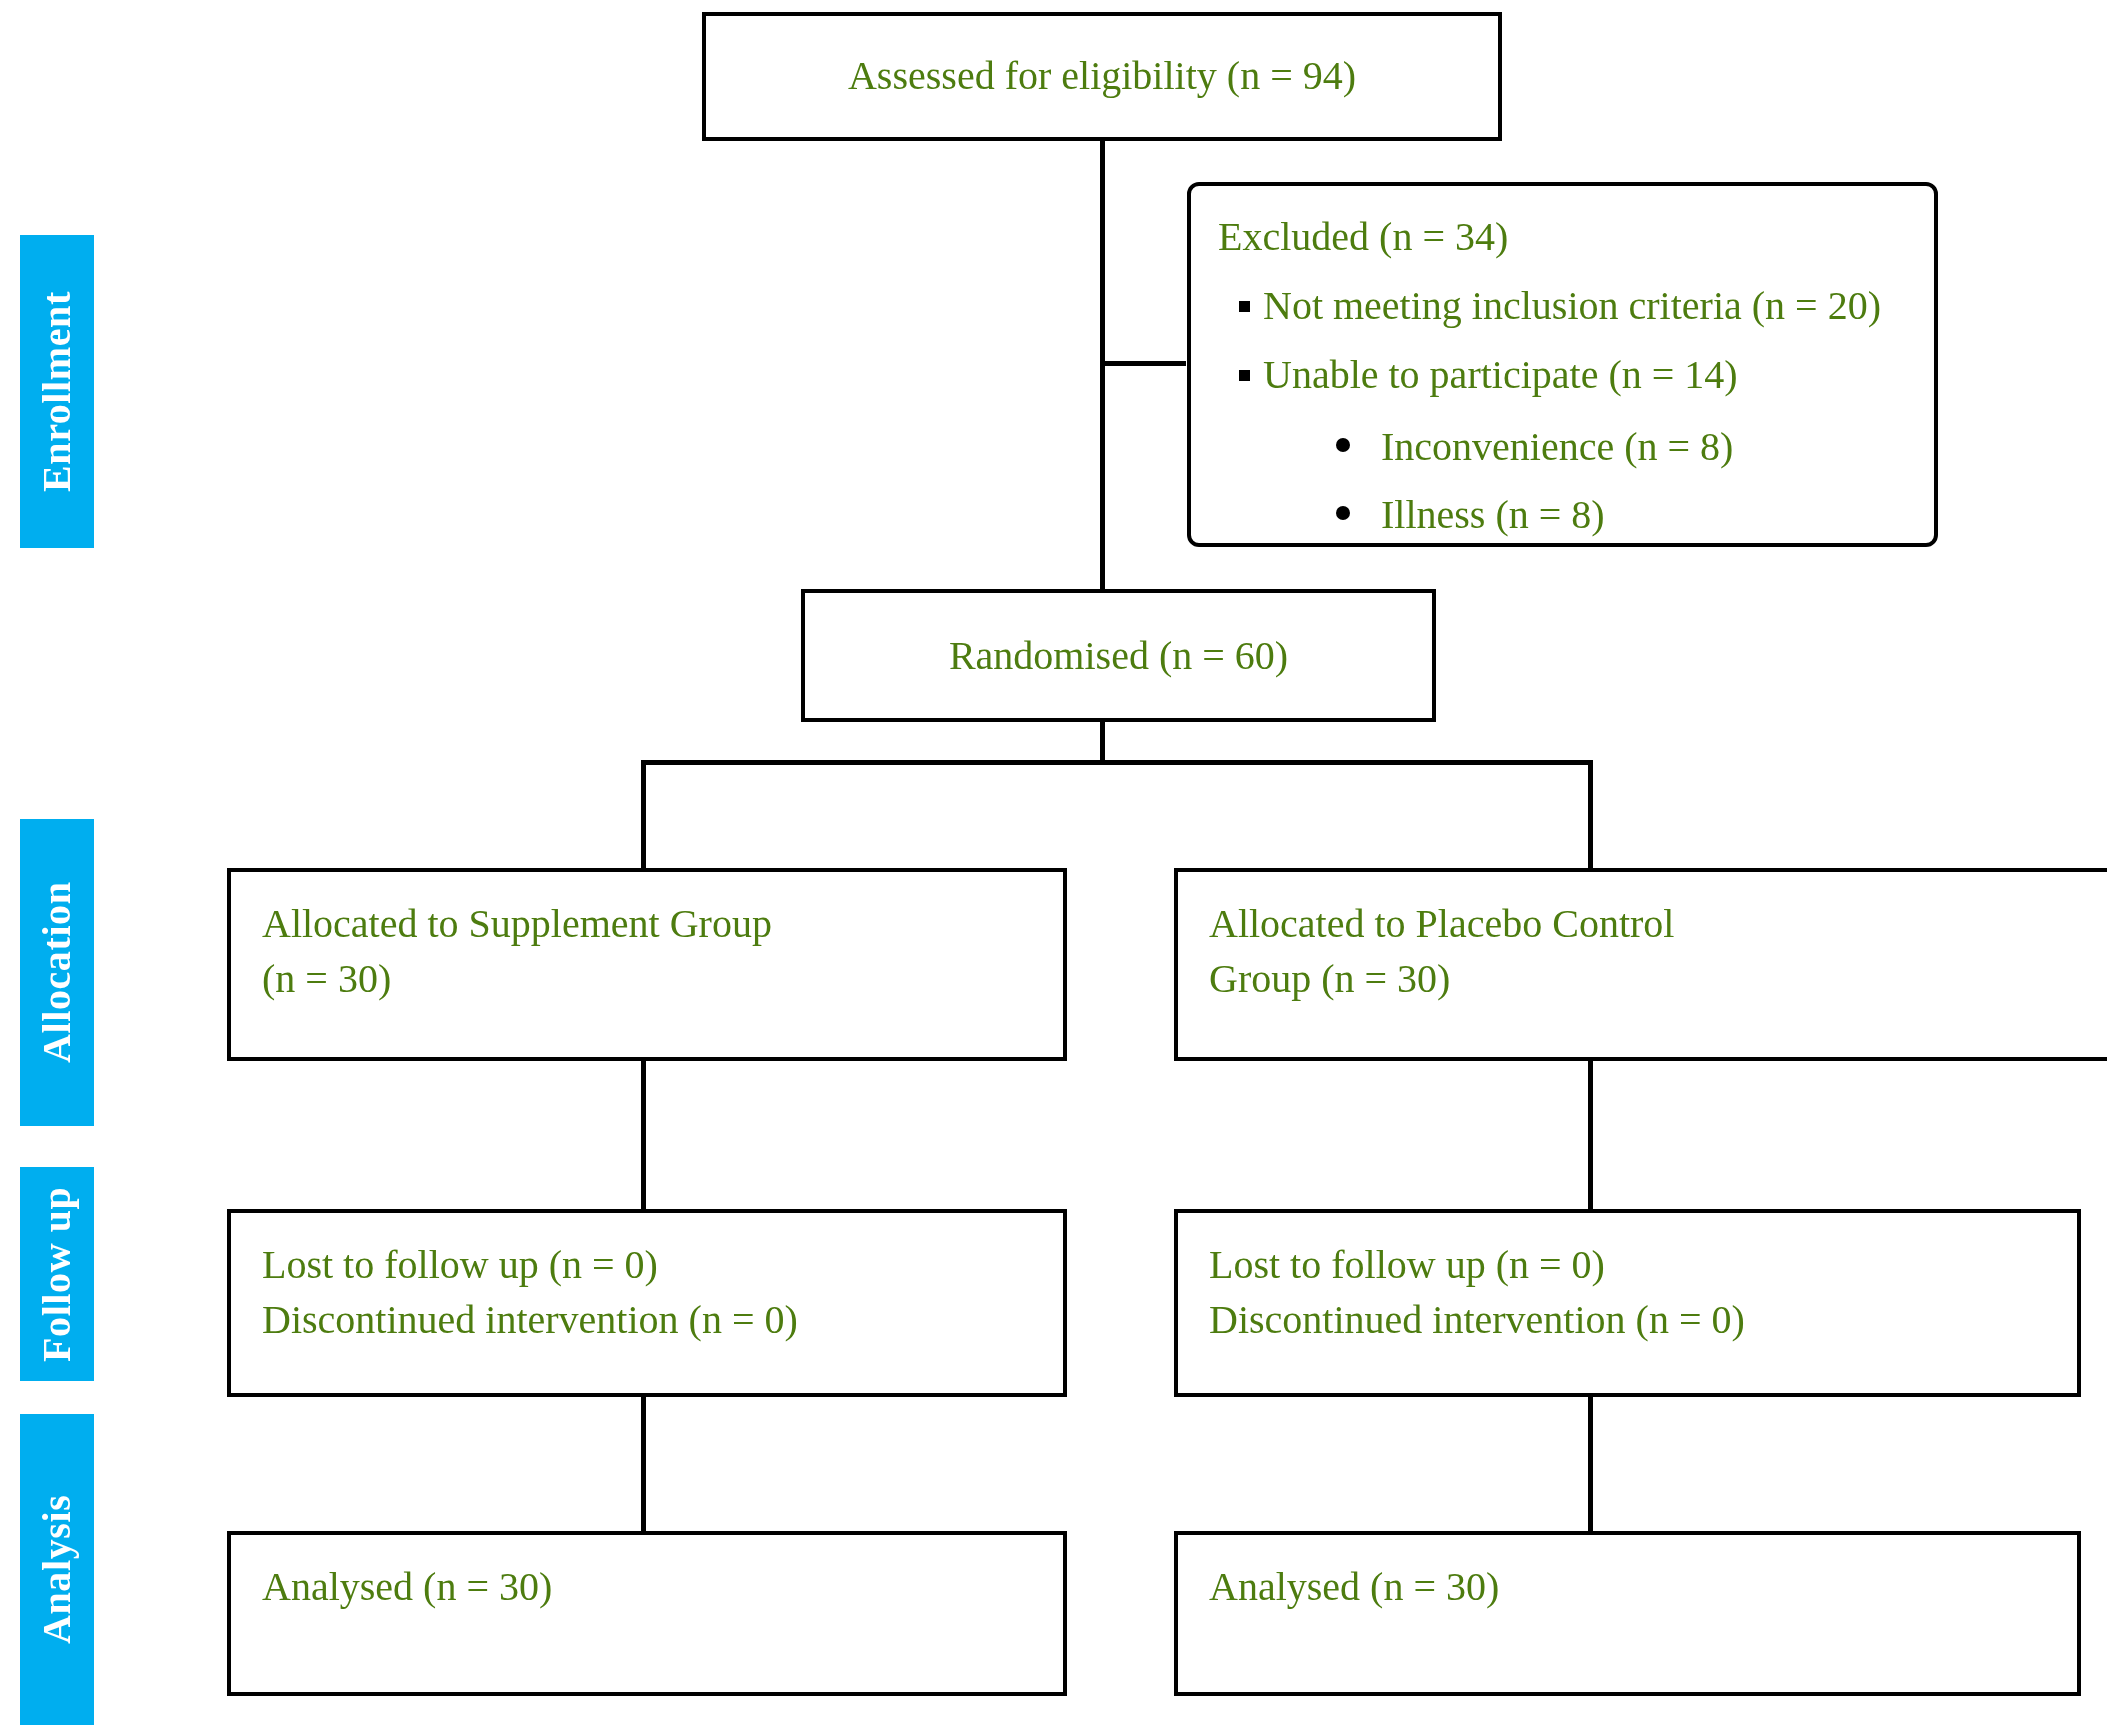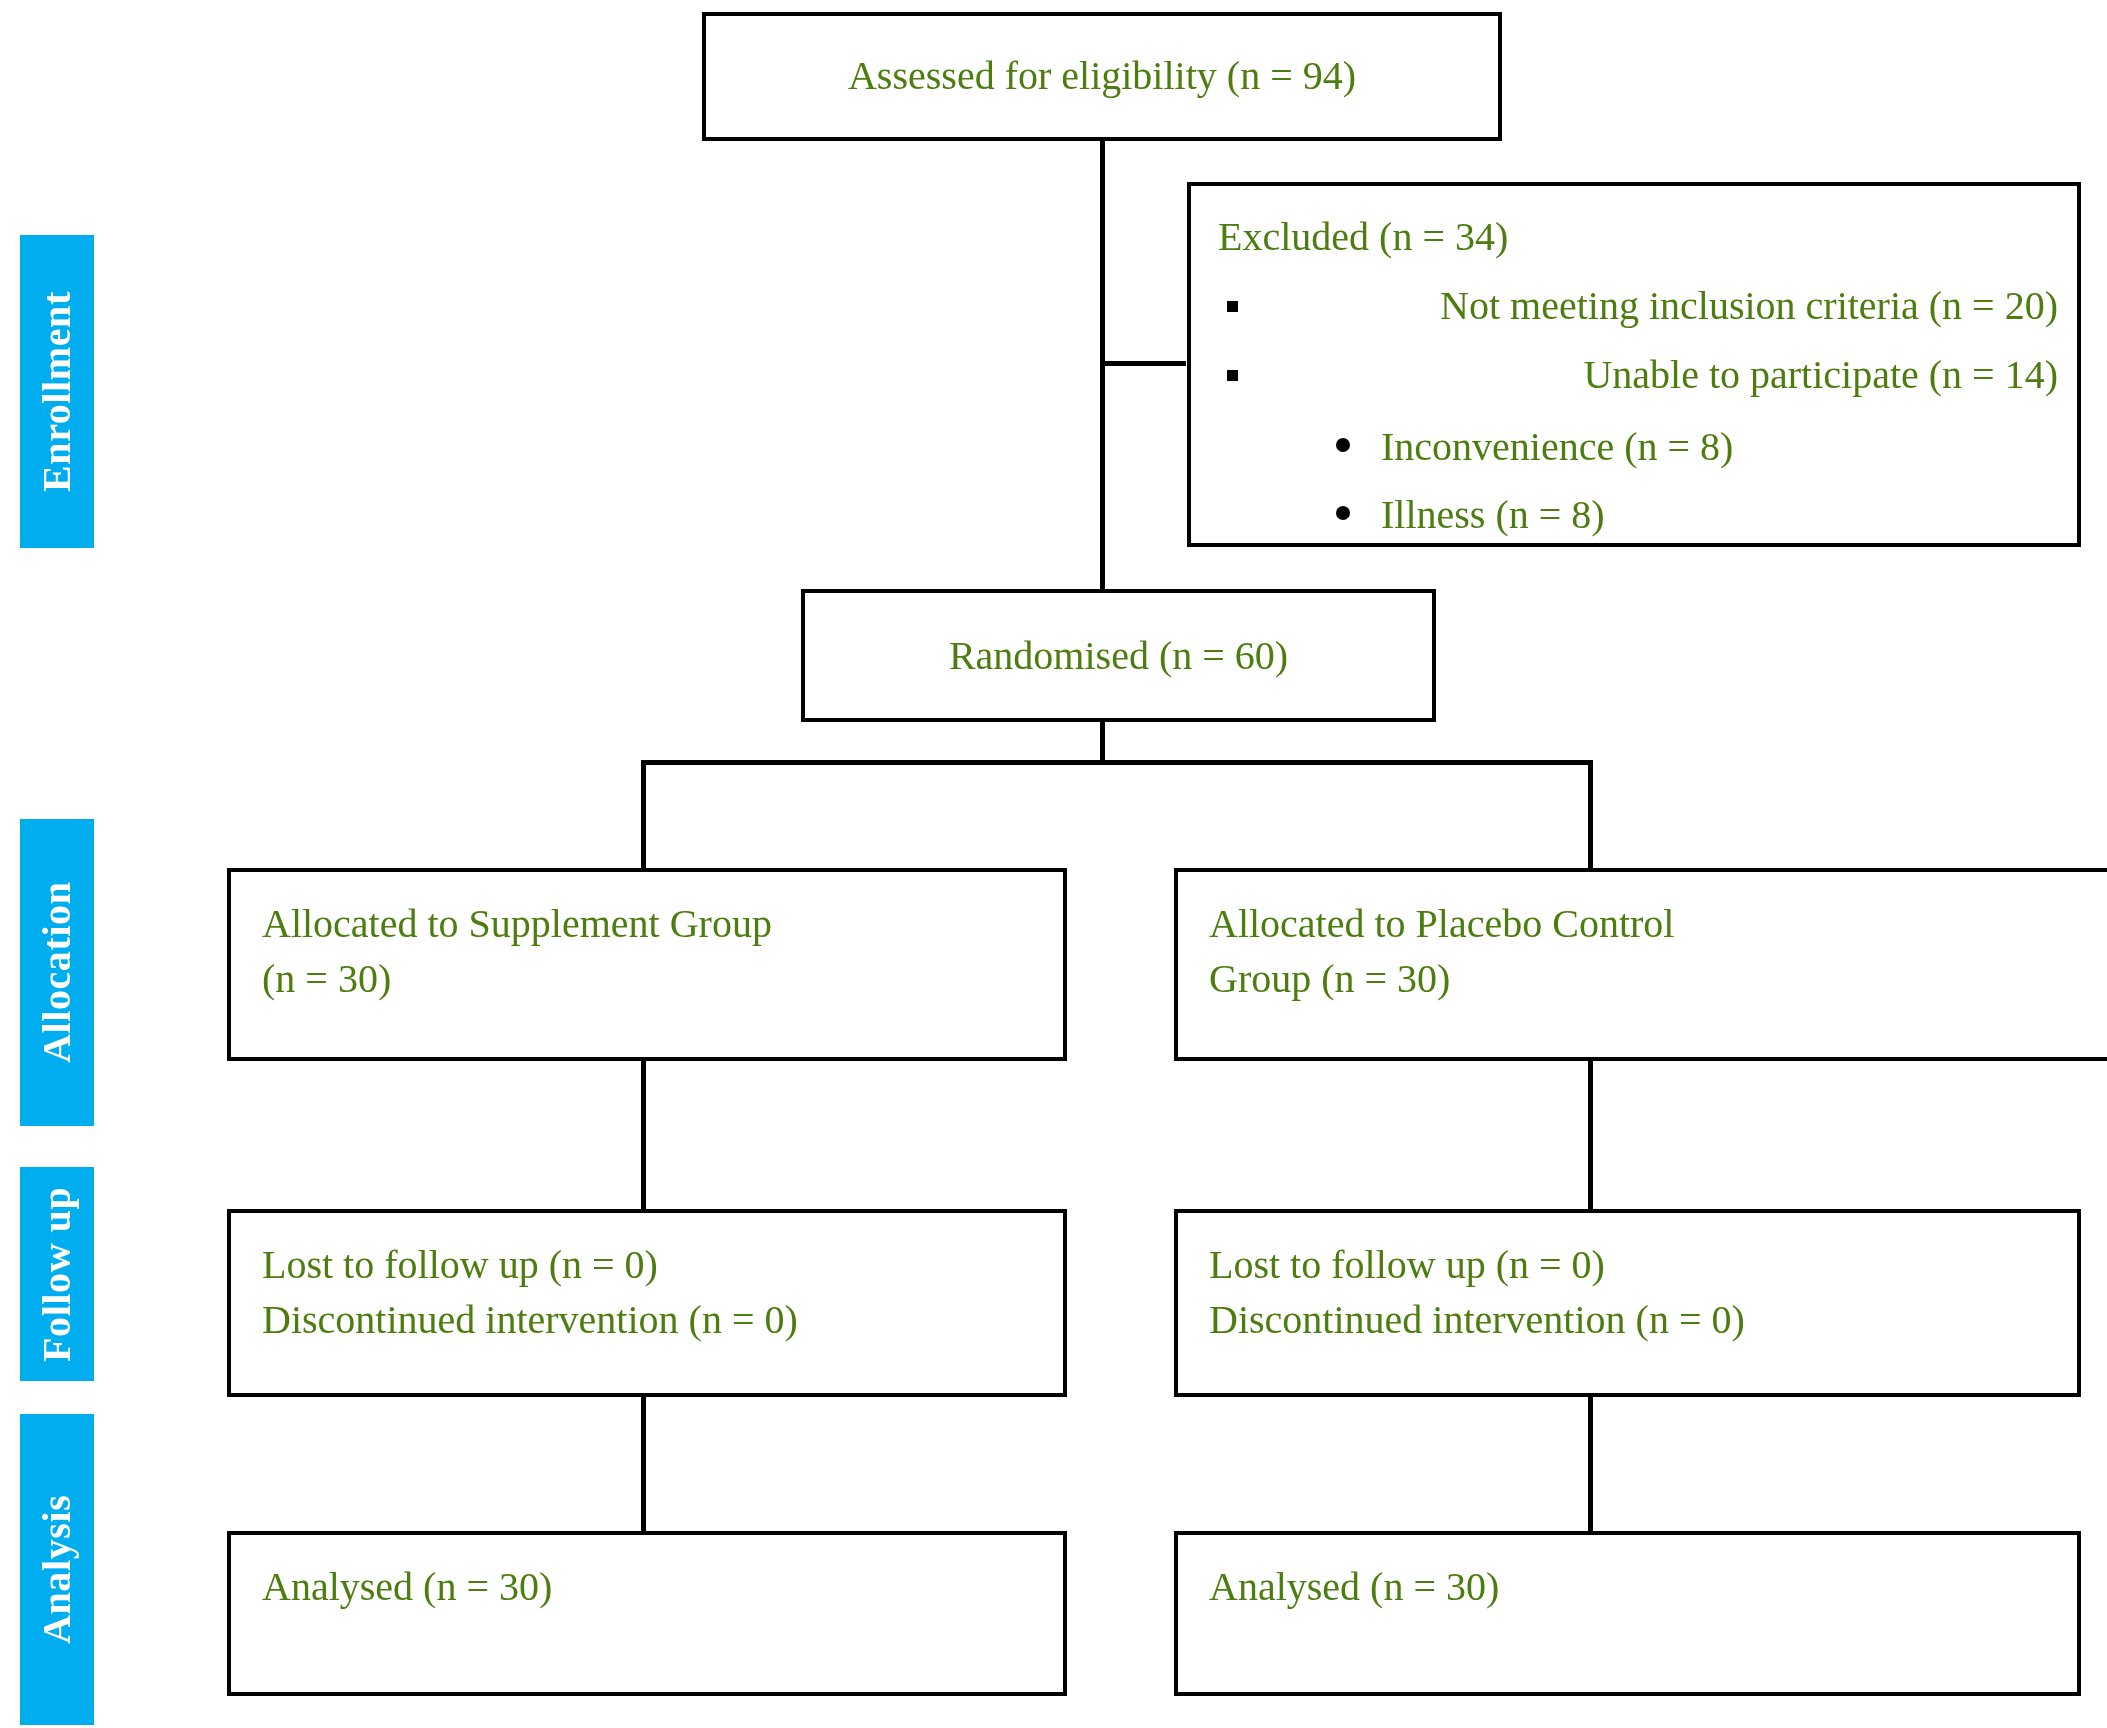--- a/index.html
+++ b/index.html
@@ -53,24 +53,23 @@
   
   .fbox.center {
     display: flex;
     align-items: center;
     justify-content: center;
     padding: 0;
   }
 
   
   .blist {
-    margin: 0;
+    margin: 12px;
     padding: 0;
     list-style: none;
-    text-align: right;
   }
   .blist li {
     display: block;
     white-space: nowrap;
     position: relative;
     padding-left: 33px;
     margin-top: 14px;
   }
   .blist li .sq {
     position: absolute;
@@ -147,21 +146,21 @@
   <div class="vline" style="left:641px; top:1060px; height:150px;"></div>
   <div class="vline" style="left:1588px; top:1060px; height:150px;"></div>
 
   <div class="vline" style="left:641px; top:1395px; height:137px;"></div>
   <div class="vline" style="left:1588px; top:1395px; height:137px;"></div>
 
   <div class="fbox center" style="left:702px; top:11.5px; width:800px; height:129px;">
     <span class="ln">Assessed for eligibility (n = 94)</span>
   </div>
 
-  <div class="fbox" style="left:1187px; top:182px; width:894px; height:365px; padding:23px 19px 6.4px 27px;">
+  <div class="fbox" style="left:1187px; top:182px; width:751px; height:365px; padding:23px 19px 6.4px 27px;border-radius:12px;">
     <span class="ln">Excluded (n = 34)</span>
     <ul class="blist">
       <li>
         <span class="sq"></span>
         <span>Not meeting inclusion criteria (n = 20)</span>
       </li>
       <li>
         <span class="sq"></span>
         <span>Unable to participate (n = 14)</span>
       </li>

